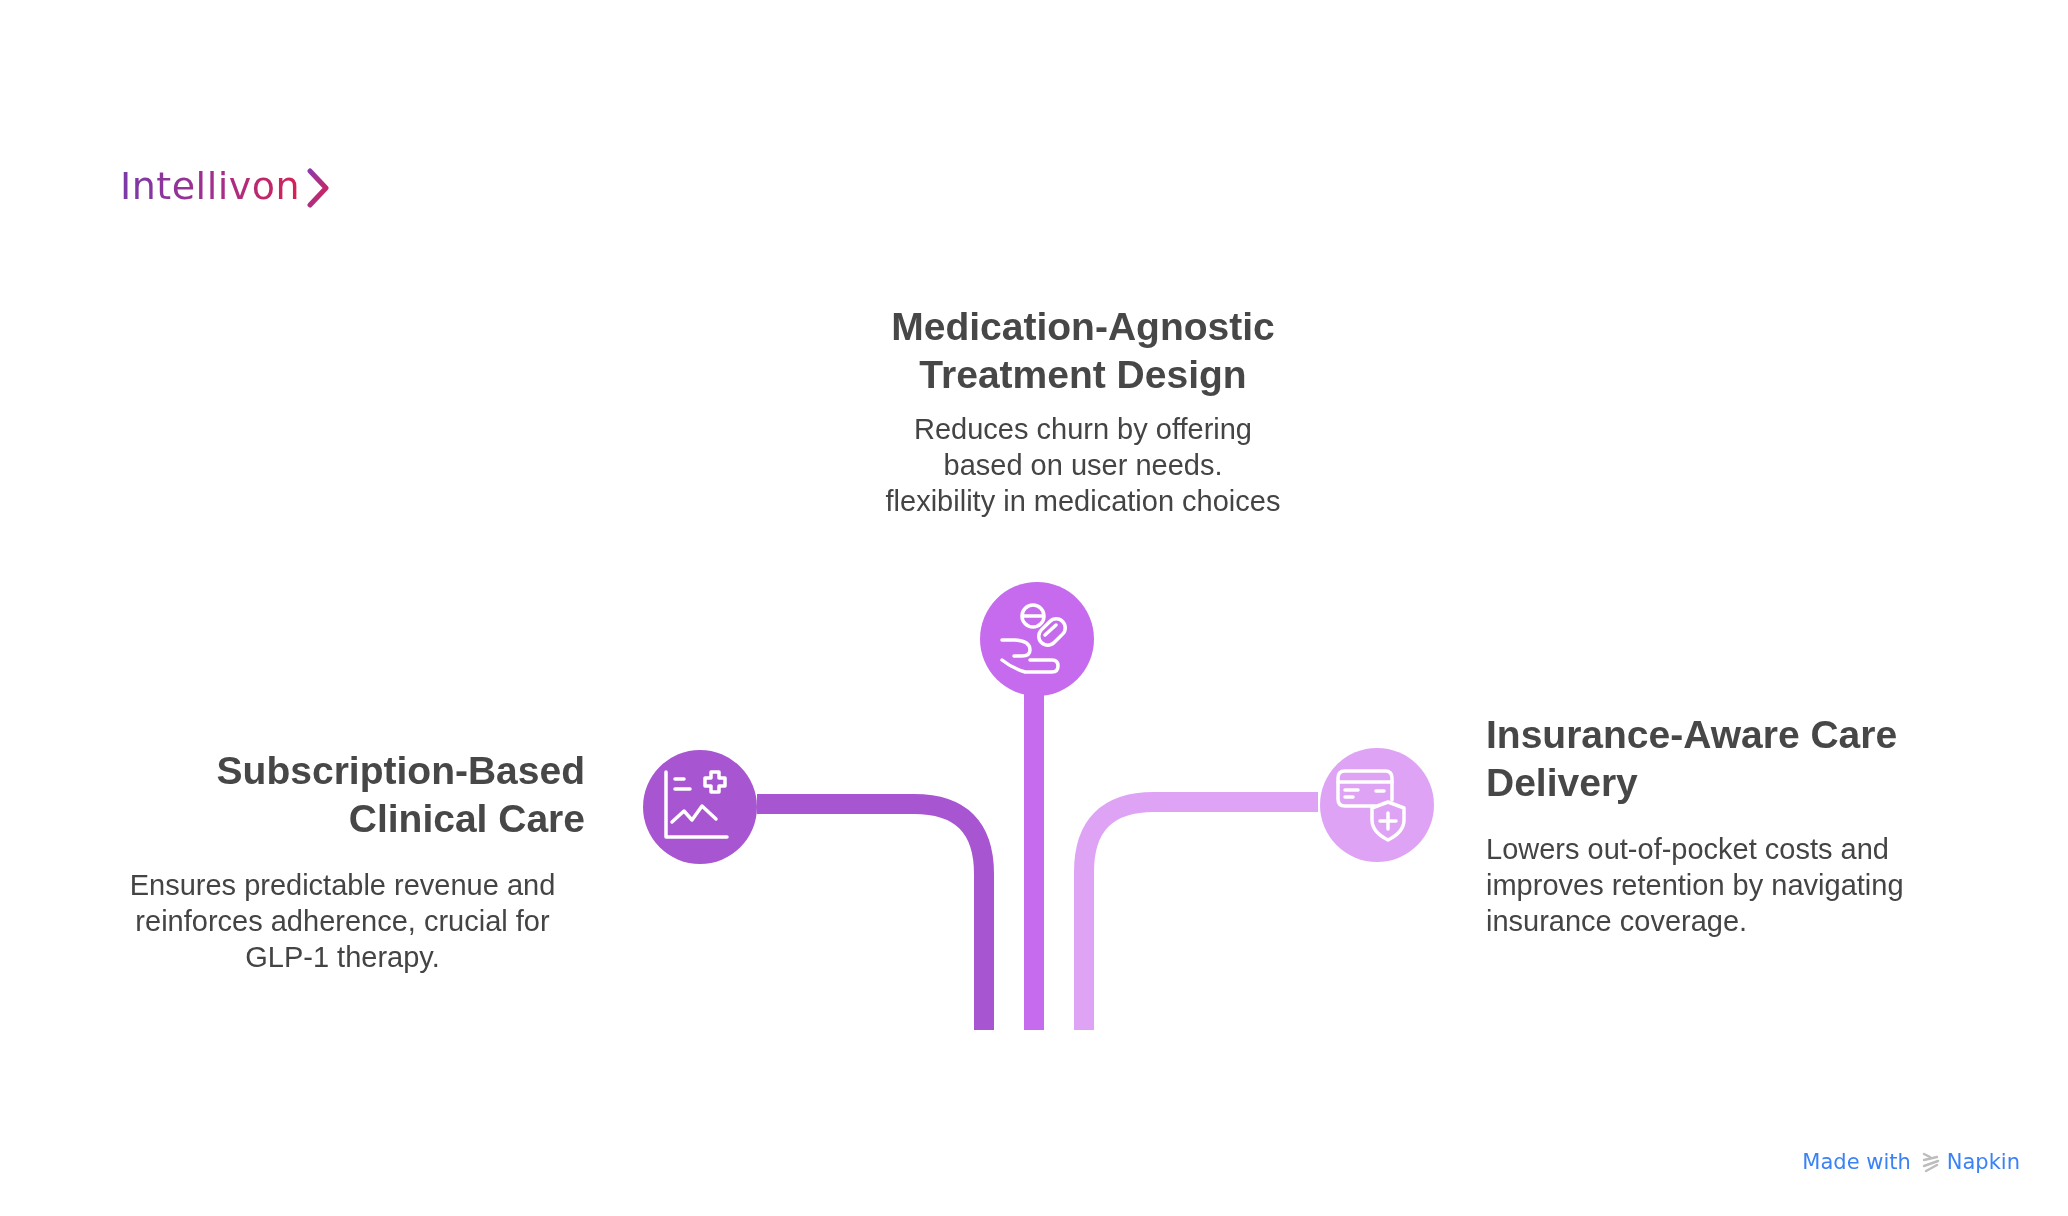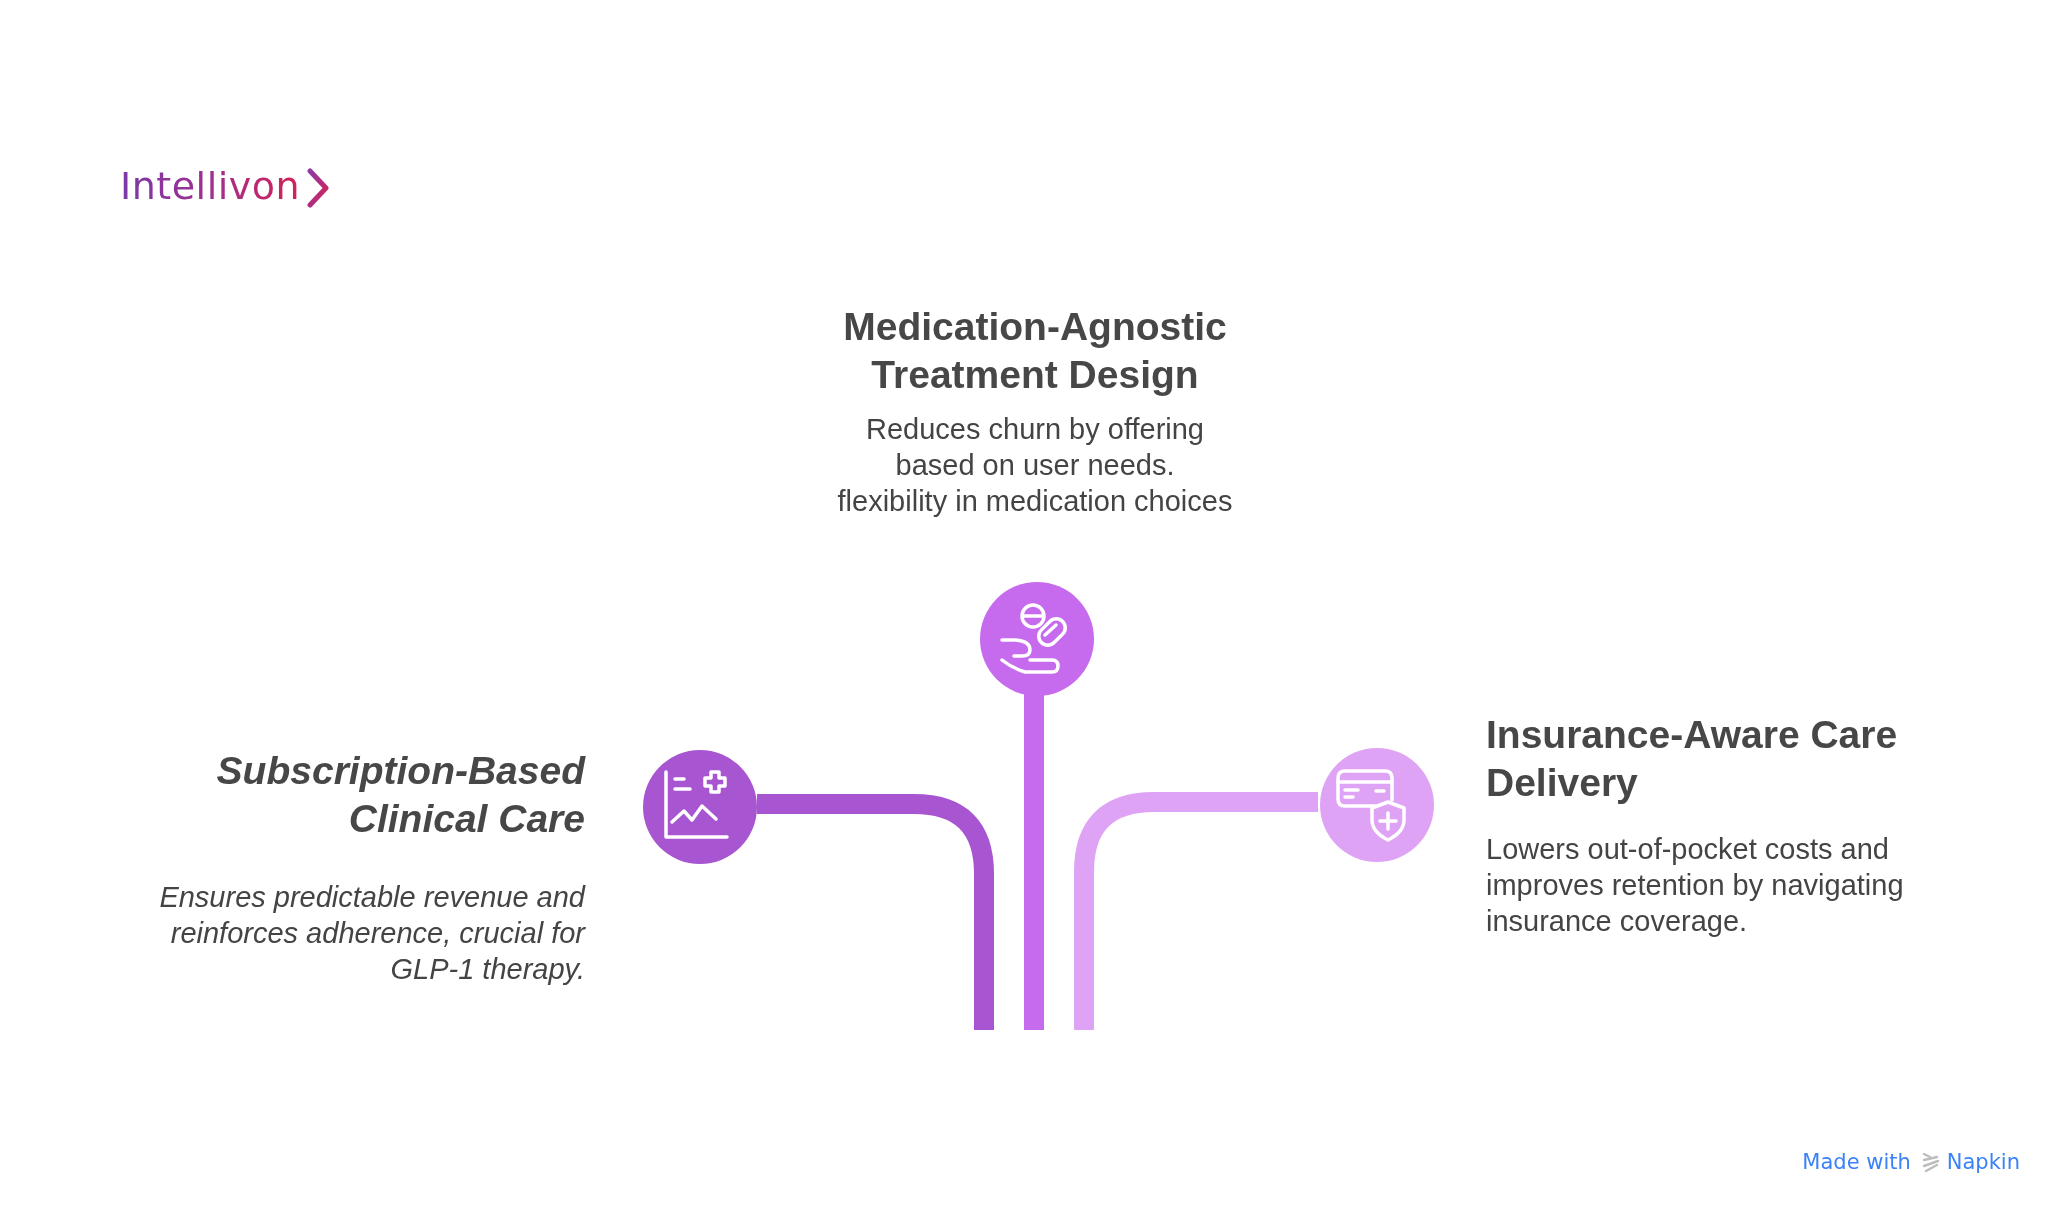--- a/index.html
+++ b/index.html
@@ -6,21 +6,21 @@
   body { width:2068px; height:1216px; position:relative; overflow:hidden; font-family:"Liberation Sans", sans-serif; }
   .abs { position:absolute; }
   .logo { left:120px; top:140px; height:56px; display:flex; align-items:flex-end;margin-top:12px; }
   .logo-text { font-family:"DejaVu Sans", sans-serif; font-size:38px; letter-spacing:0.5px;
     background:linear-gradient(90deg,#7b3aa8 0%,#a02f8f 50%,#d42254 100%);
     -webkit-background-clip:text; background-clip:text; color:transparent; }
   .logo-chevron { margin-left:6px; width:26px; height:40px; }
   .title { font-family:"Liberation Sans", sans-serif; font-weight:bold; color:#474747; font-size:39px; line-height:48px; }
   .body-text { font-family:"Liberation Sans", sans-serif; color:#444444; font-size:29px; line-height:36px; }
   .center { text-align:center; }
-  .right { text-align:right;font-style:italic; }
+  .right { text-align:right; }
   .left { text-align:left; }
   .footer { right:48px; top:1150px; display:flex; align-items:center; color:#3b82f6; font-family:"DejaVu Sans", sans-serif; font-size:21px; }
   .footer svg { margin:0 6px 0 10px; }
 </style>
 </head>
 <body>
 
 <div class="abs logo">
   <span class="logo-text">Intellivon</span>
   <svg class="logo-chevron" viewBox="0 0 26 40">
@@ -73,38 +73,38 @@
       <line x1="1345" y1="790" x2="1358" y2="790"></line>
       <line x1="1345" y1="797" x2="1353" y2="797"></line>
       <line x1="1376" y1="791" x2="1384" y2="791"></line>
       <path d="M 1388 802 L 1404 808 L 1404 820 Q 1404 832 1388 840 Q 1372 832 1372 820 L 1372 808 Z"></path>
       <line x1="1388" y1="813" x2="1388" y2="829"></line>
       <line x1="1380" y1="821" x2="1396" y2="821"></line>
     </g>
   </g>
 </svg>
 
-<div class="abs center" style="left:780px; top:303px; width:510px;">
+<div class="abs center" style="left:828px; top:303px; width:510px;">
   <div class="title">
     <div>Medication-Agnostic</div>
     <div>Treatment Design</div>
   </div>
   <div class="body-text" style="margin-top:12px;">
     <div>Reduces churn by offering</div>
     <div>based on user needs.</div>
     <div>flexibility in medication choices</div>
   </div>
 </div>
 
 <div class="abs right" style="left:100px; top:747px; width:485px;">
   <div class="title">
     <div>Subscription-Based</div>
     <div>Clinical Care</div>
   </div>
-  <div class="body-text" style="margin-top:36px;">
+  <div class="body-text" style="margin-top:24px;text-align:center;">
     <div>Ensures predictable revenue and</div>
     <div>reinforces adherence, crucial for</div>
     <div>GLP-1 therapy.</div>
   </div>
 </div>
 
 <div class="abs left" style="left:1486px; top:711px; width:500px;">
   <div class="title">
     <div>Insurance-Aware Care</div>
     <div>Delivery</div>

